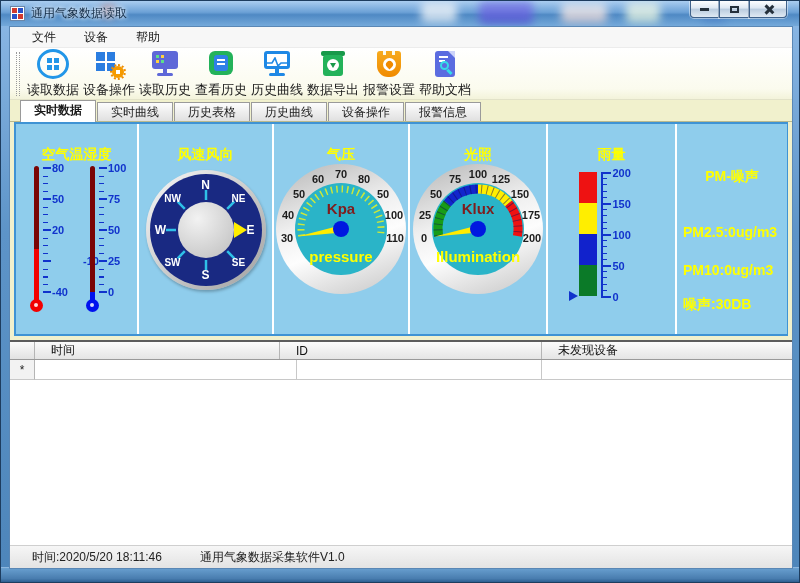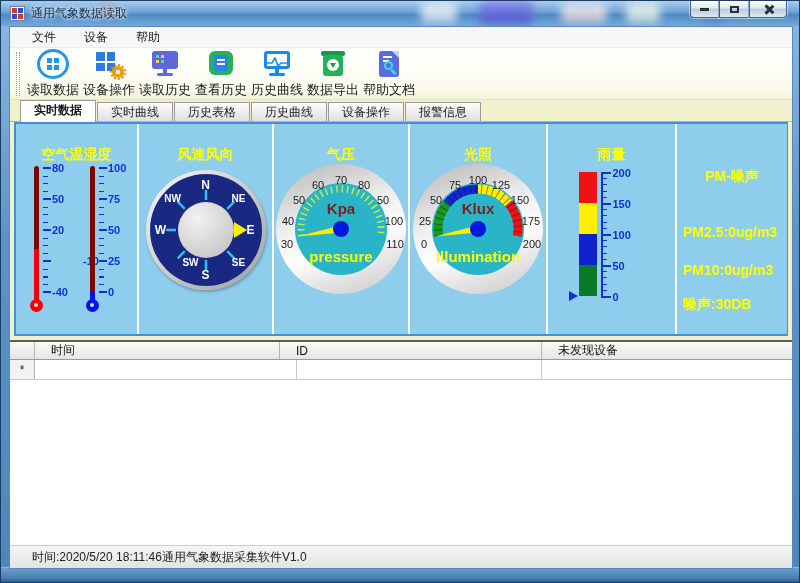--- a/index.html
+++ b/index.html
@@ -107,21 +107,21 @@
   .c-dir.card{font-size:12px;}
   .c-center{position:absolute;left:50%;top:50%;transform:translate(-50%,-50%);width:56px;height:56px;border-radius:50%;
     background:radial-gradient(circle at 35% 30%,#f2f2f2,#bdbdbd);}
   .c-arrow{position:absolute;left:84px;top:48px;width:0;height:0;border-left:13px solid #ffee00;
     border-top:8px solid transparent;border-bottom:8px solid transparent;}
   
   .gauge{position:absolute;left:50%;top:40px;transform:translateX(-50%);width:130px;height:130px;}
   .g-ring{position:absolute;inset:0;border-radius:50%;background:linear-gradient(160deg,#b5b5b5 0,#efefef 40%,#fdfdfd 60%,#c5c5c5 100%);}
   .g-face{position:absolute;inset:19px;border-radius:50%;background:#2ab4c8;}
   .g-svg{position:absolute;inset:0;}
-  .g-num{position:absolute;transform:translate(-50%,-50%);font-size:11px;font-weight:normal;color:#1c1c1c;margin-top:6px;}
+  .g-num{position:absolute;transform:translate(-50%,-50%);font-size:11px;font-weight:bold;color:#1c1c1c;}
   .g-unit{position:absolute;top:36px;width:100%;text-align:center;color:#7f1d1d;font-weight:bold;font-size:15px;}
   .g-cap{position:absolute;top:84px;width:100%;text-align:center;color:#ffff00;font-weight:bold;font-size:15px;}
   
   .rain{position:absolute;left:50%;top:48px;transform:translateX(-50%);width:86px;height:132px;}
   .r-block{position:absolute;left:10px;width:18px;height:31px;}
   .r-axis{position:absolute;left:32px;top:0;width:2px;height:126px;background:#1133cc;}
   .r-ticks{position:absolute;left:34px;top:0;width:4px;height:125px;
     background:repeating-linear-gradient(to bottom,#1133cc 0,#1133cc 1px,transparent 1px,transparent 6.2px);}
   .r-lab{position:absolute;left:34px;height:10px;margin-top:-5px;display:flex;align-items:center;gap:2px;}
   .r-lab i{width:8px;height:2px;background:#1133cc;}
@@ -137,21 +137,21 @@
   .ghc{border-right:1px solid #b5b5b5;font-size:12px;color:#111;display:flex;align-items:center;padding-left:16px;}
   .ghc.sel{width:25px;padding:0;background:linear-gradient(#fbfbfb,#e2e2e2);}
   .ghc.c1{width:262px;} .ghc.c2{width:245px;} .ghc.c3{flex:1;border-right:none;}
   .grow{height:20px;display:flex;}
   .grc{border-right:1px solid #c8c8c8;border-bottom:1px solid #c8c8c8;background:#fff;}
   .grc.sel{width:25px;background:#f2f2f2;display:flex;align-items:center;justify-content:center;
     font-size:12px;color:#222;border-right:1px solid #b5b5b5;}
   .grc.c1{width:262px;} .grc.c2{width:245px;} .grc.c3{flex:1;border-right:none;}
   
   .statusbar{height:23px;background:linear-gradient(#f6f6f6,#e3e3e3);border-top:1px solid #cfcfcf;
-    display:flex;align-items:center;font-size:12px;color:#222;padding-left:22px;}
+    display:flex;align-items:center;font-size:12px;color:#222;padding-left:22px;gap:38px;}
 </style>
 </head>
 <body>
 
 <div class="window">
 
   <div class="titlebar">
     <span class="blob" style="left:95px;top:2px;width:24px;height:16px;background:radial-gradient(circle,#d87a6a,transparent 70%);"></span>
     <span class="blob" style="left:420px;top:1px;width:36px;height:21px;background:linear-gradient(#f2f6fa,#cfe0ee);"></span>
     <span class="blob" style="left:478px;top:0;width:54px;height:23px;background:linear-gradient(#8585ec,#4f4fd0);"></span>
@@ -242,20 +242,31 @@
         <span class="ibox">
           <span class="bin-lid"></span>
             <span class="bin-body"></span>
           <span class="bin-circ">
               <span class="tri-down"></span>
             </span>
         </span>
         <span class="lbl">数据导出</span>
       </div>
 
+      <div class="tool-btn">
+        <span class="ibox">
+          <span class="shield"></span>
+            <span class="sh-n1"></span>
+            <span class="sh-n2"></span>
+          <span class="sh-circ">
+              <span class="flame"></span>
+            </span>
+        </span>
+        <span class="lbl">报警设置</span>
+      </div>
 
       <div class="tool-btn">
         <span class="ibox">
           <span class="doc-i"></span>
             <span class="doc-fold"></span>
             <span class="mag"></span>
             <span class="mag-h"></span>
         </span>
         <span class="lbl">帮助文档</span>
       </div>
@@ -344,21 +355,21 @@
                   <line x1="34.8" y1="77.2" x2="27.7" y2="84.3"></line>
                   <line x1="26" y1="56" x2="16" y2="56"></line>
                   <line x1="34.8" y1="34.8" x2="27.7" y2="27.7"></line>
                 </g>
               </svg>
               <span class="c-dir card" style="left:56px;top:11px;">N</span>
               <span class="c-dir" style="left:89px;top:24px;">NE</span>
               <span class="c-dir card" style="left:101px;top:56px;">E</span>
               <span class="c-dir" style="left:89px;top:88px;">SE</span>
               <span class="c-dir card" style="left:56px;top:101px;">S</span>
-              <span class="c-dir" style="left:41px;top:88px;">SW</span>
+              <span class="c-dir" style="left:23px;top:88px;">SW</span>
               <span class="c-dir card" style="left:11px;top:56px;">W</span>
               <span class="c-dir" style="left:23px;top:24px;">NW</span>
               <div class="c-center"></div>
               <div class="c-arrow"></div>
             </div>
           </div>
         </div>
 
         <div class="panel" style="flex:0 0 134px;">
           <div class="panel-title">气压</div>

